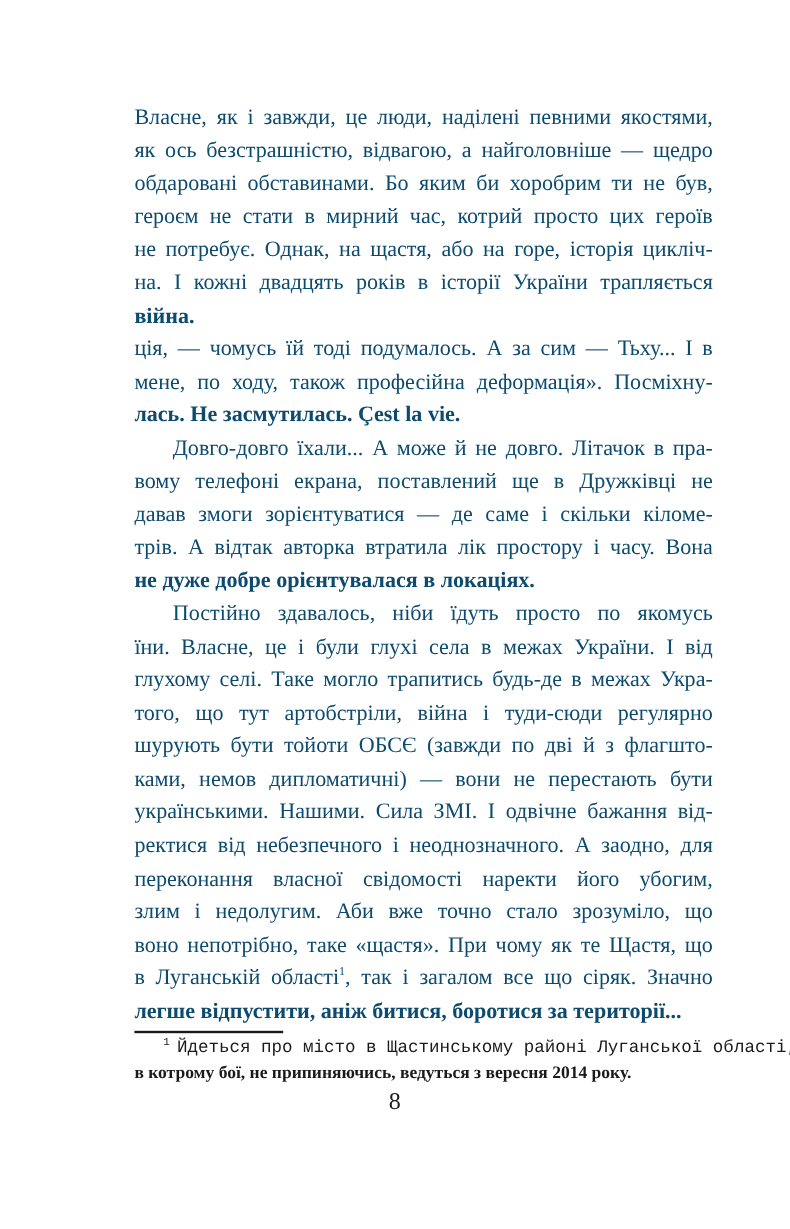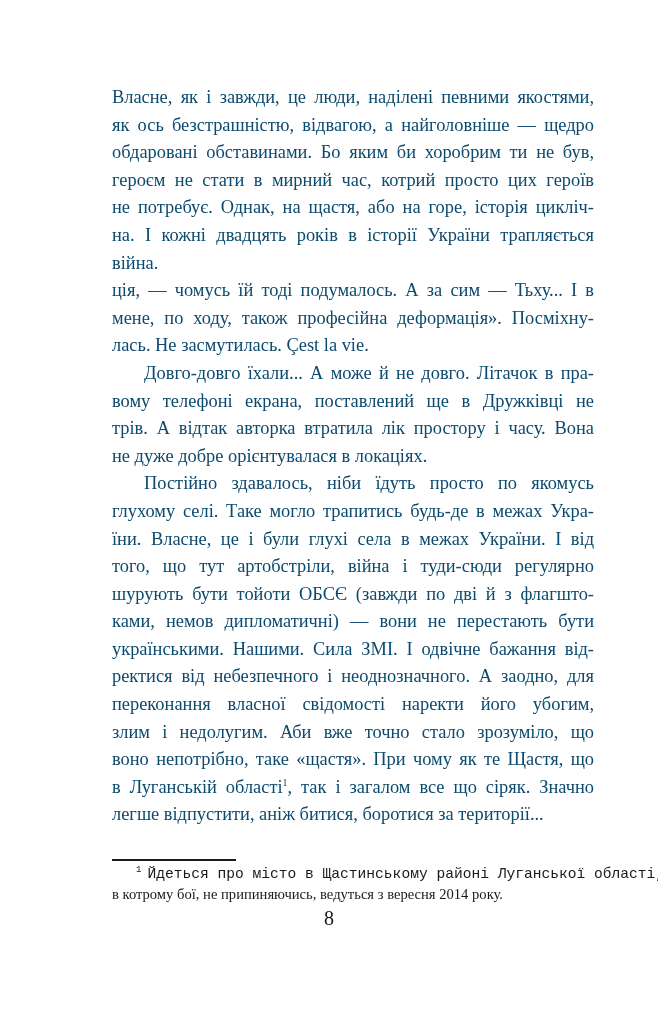--- a/index.html
+++ b/index.html
@@ -3,21 +3,21 @@
 <meta charset="utf-8">
 <style>
   html, body { margin:0; padding:0; background:#ffffff; }
   body { width:658px; height:1024px; position:relative; overflow:hidden; }
   .page {
     position:absolute; left:112px; top:84px; width:482px;
     font-family: "Liberation Serif", "DejaVu Serif", serif;
     font-size:18.4px; line-height:27.6px; color:#0c4a6e;
   }
   .line { display:block; white-space:nowrap; text-align:justify; text-align-last:justify; height:27.6px; }
-  .line.last { text-align-last:left; }
+  .line.last { text-align-last:left;font-weight:bold; }
   .line.indent { padding-left:32px; }
   sup { font-size:10px; line-height:0; vertical-align:super; }
   .fn-rule { position:absolute; left:112px; top:859px; width:124px; height:2px; background:#1a1a1a; }
   .footnote {
     position:absolute; left:112px; top:864px; width:482px;
     font-family: "Liberation Serif", "DejaVu Serif", serif;
     font-size:14.6px; line-height:20px; color:#1a1a1a;
   }
   .footnote .line { height:20px; }
   .footnote .indent { padding-left:24px;font-family:Liberation Mono, monospace; }
@@ -45,28 +45,29 @@
 
   <div>
     <span class="line">ція,  — чомусь їй тоді подумалось. А за сим — Тьху... І в</span>
     <span class="line">мене, по ходу, також професійна деформація». Посміхну-</span>
     <span class="line last">лась. Не засмутилась. Çest la vie.</span>
   </div>
 
   <div>
     <span class="line indent">Довго-довго їхали... А може й не довго. Літачок в пра-</span>
     <span class="line">вому телефоні екрана, поставлений ще в Дружківці не</span>
+    <span class="line">давав змоги зорієнтуватися — де саме і скільки кіломе-</span>
     <span class="line">трів. А відтак авторка втратила лік простору і часу. Вона</span>
     <span class="line last">не дуже добре орієнтувалася в локаціях.</span>
   </div>
 
   <div>
     <span class="line indent">Постійно здавалось, ніби їдуть просто по якомусь</span>
+    <span class="line">їни. Власне, це і були глухі села в межах України. І від</span>
     <span class="line">глухому селі. Таке могло трапитись будь-де в межах Укра-</span>
-    <span class="line">їни. Власне, це і були глухі села в межах України. І від</span>
     <span class="line">того, що тут артобстріли, війна і туди-сюди регулярно</span>
     <span class="line">шурують бути тойоти ОБСЄ (завжди по дві й з флагшто-</span>
     <span class="line">ками, немов дипломатичні) — вони не перестають бути</span>
     <span class="line">українськими. Нашими. Сила ЗМІ. І одвічне бажання від-</span>
     <span class="line">ректися від небезпечного і неоднозначного. А заодно, для</span>
     <span class="line">переконання власної свідомості наректи його убогим,</span>
     <span class="line">злим і недолугим. Аби вже точно стало зрозуміло, що</span>
     <span class="line">воно непотрібно, таке «щастя». При чому як те Щастя, що</span>
     <span class="line"><span>в Луганській області</span><sup>1</sup><span>, так і загалом все що сіряк. Значно</span></span>
     <span class="line last">легше відпустити, аніж битися, боротися за території...</span>

